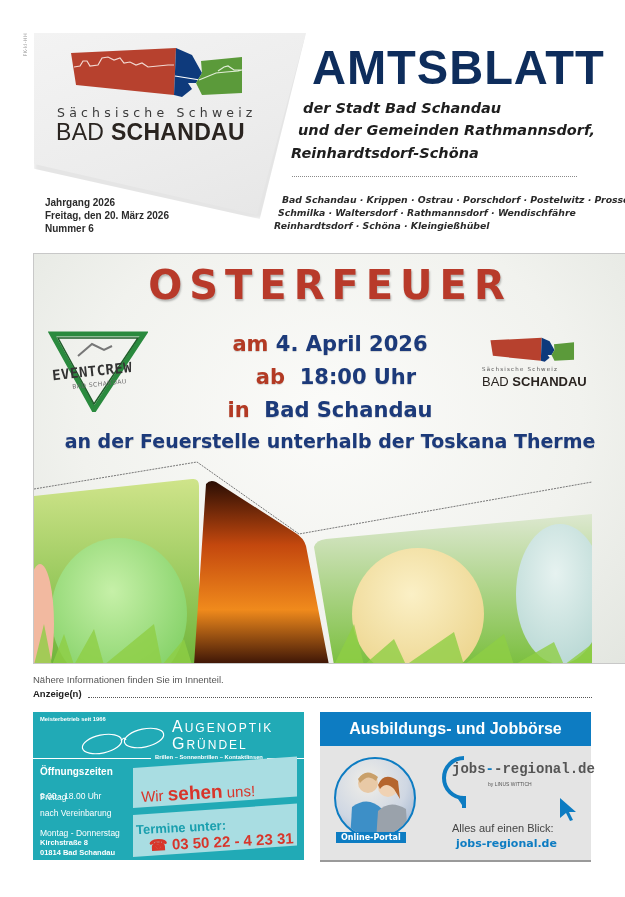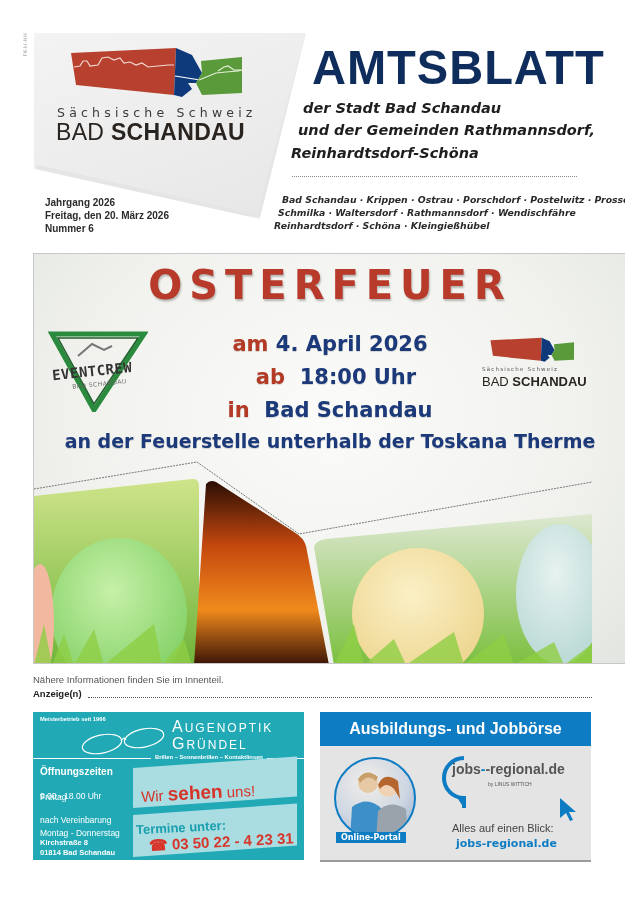--- a/index.html
+++ b/index.html
@@ -74,37 +74,37 @@
   .ad1 { position: absolute; left: 33px; top: 712px; width: 271px; height: 148px; background: #21aab6; overflow: hidden; }
   .ad1-since { position: absolute; left: 7px; top: 4px; font-family: "Liberation Sans", sans-serif; font-size: 5.8px; font-weight: 700; color: #fff; }
   .ad1-glasses { position: absolute; left: 45px; top: 10px; width: 90px; height: 34px; }
   .ad1-brand1 { position: absolute; left: 139px; top: 6px; font-family: "Liberation Sans", sans-serif; font-size: 16px; color: #fff; letter-spacing: 2px; }
   .ad1-brand2 { position: absolute; left: 139px; top: 23px; font-family: "Liberation Sans", sans-serif; font-size: 16px; color: #fff; letter-spacing: 2px; }
   .ad1-brand1 .sm, .ad1-brand2 .sm { font-size: 12px; }
   .ad1-rule { position: absolute; left: 0; top: 46px; width: 271px; height: 1px; background: #fff; }
   .ad1-tag { position: absolute; left: 118px; top: 42px; padding: 0 4px; background: #21aab6; font-family: "Liberation Sans", sans-serif; font-size: 5.8px; font-weight: 700; color: #fff; }
   .ad1-hours-title { position: absolute; left: 7px; top: 54px; font-family: "Liberation Sans", sans-serif; font-size: 10px; font-weight: 700; color: #fff; }
   .ad1-line { position: absolute; left: 7px; font-family: "Liberation Sans", sans-serif; font-size: 8.5px; color: #fff; }
-  .ad1-l1 { top: 68px; margin-top: 48px; } .ad1-l2 { top: 79px; } .ad1-l3 { top: 80px; } .ad1-l4 { top: 103px; }
+  .ad1-l1 { top: 68px; margin-top: 48px; } .ad1-l2 { top: 79px; } .ad1-l3 { top: 80px; } .ad1-l4 { top: 96px; }
   .ad1-addr { position: absolute; left: 7px; font-family: "Liberation Sans", sans-serif; font-size: 7.5px; font-weight: 700; color: #fff; }
   .ad1-a1 { top: 126px; } .ad1-a2 { top: 136px; }
   .ad1-box1 { position: absolute; left: 100px; top: 56px; width: 164px; height: 40px; background: #a9dde2; transform: skewY(-4deg); transform-origin: left top; }
   .ad1-box2 { position: absolute; left: 100px; top: 103px; width: 164px; height: 42px; background: #a9dde2; transform: skewY(-4deg); transform-origin: left top; }
   .ad1-slogan { position: absolute; left: 108px; top: 70px; font-family: "Liberation Sans", sans-serif; font-size: 15px; color: #d8352a; transform: rotate(-3deg); white-space: nowrap; }
   .ad1-slogan b { font-size: 19px; font-weight: 700; }
   .ad1-appt { position: absolute; left: 103px; top: 108px; font-family: "Liberation Sans", sans-serif; font-size: 13px; font-weight: 700; color: #1a9fae; transform: rotate(-3deg); }
   .ad1-phone { position: absolute; left: 116px; top: 121px; font-family: "Liberation Sans", sans-serif; font-size: 15px; font-weight: 700; color: #d8352a; transform: rotate(-3deg); white-space: nowrap; }
 
   
   .ad2 { position: absolute; left: 320px; top: 712px; width: 271px; height: 150px; background: #e4e4e4; border-bottom: 2px solid #9a9a9a; }
   .ad2-head { position: absolute; left: 0; top: 0; width: 271px; height: 34px; background: #0d7cc2; color: #fff; font-family: "Liberation Sans", sans-serif; font-weight: 700; font-size: 16px; line-height: 34px; text-align: center; }
   .ad2-photo { position: absolute; left: 14px; top: 45px; width: 82px; height: 82px; border-radius: 50%; border: 2px solid #0d7cc2; background: radial-gradient(circle at 40% 30%, #f0eee8 0%, #cfd7e3 55%, #8ea6c6 100%); overflow: hidden; }
   .ad2-badge { position: absolute; left: 16px; top: 120px; padding: 1px 5px; background: #0d7cc2; color: #fff; font-family: "DejaVu Sans", sans-serif; font-weight: 700; font-size: 8px; }
   .ad2-pin { position: absolute; left: 122px; top: 44px; width: 44px; height: 54px; }
-  .ad2-brand { position: absolute; left: 132px; top: 49px; font-family: Liberation Sans, sans-serif; font-weight: 700; font-size: 14px; color: #555; white-space: nowrap; }
+  .ad2-brand { position: absolute; left: 132px; top: 49px; font-family: Liberation Mono, monospace; font-weight: 700; font-size: 14px; color: #555; white-space: nowrap; }
   .ad2-brand .blue { color: #0d7cc2; }
   .ad2-by { position: absolute; left: 168px; top: 69px; font-family: "Liberation Sans", sans-serif; font-size: 5px; color: #555; }
   .ad2-cursor { position: absolute; left: 238px; top: 84px; width: 20px; height: 26px; }
   .ad2-tag1 { position: absolute; left: 132px; top: 110px; font-family: "Liberation Sans", sans-serif; font-size: 11px; color: #444; }
   .ad2-tag2 { position: absolute; left: 136px; top: 125px; font-family: "DejaVu Sans", sans-serif; font-weight: 700; font-size: 11px; color: #0d7cc2; }
 </style>
 </head>
 <body>
 
 <div class="print-mark">FK-kl-HH</div>

